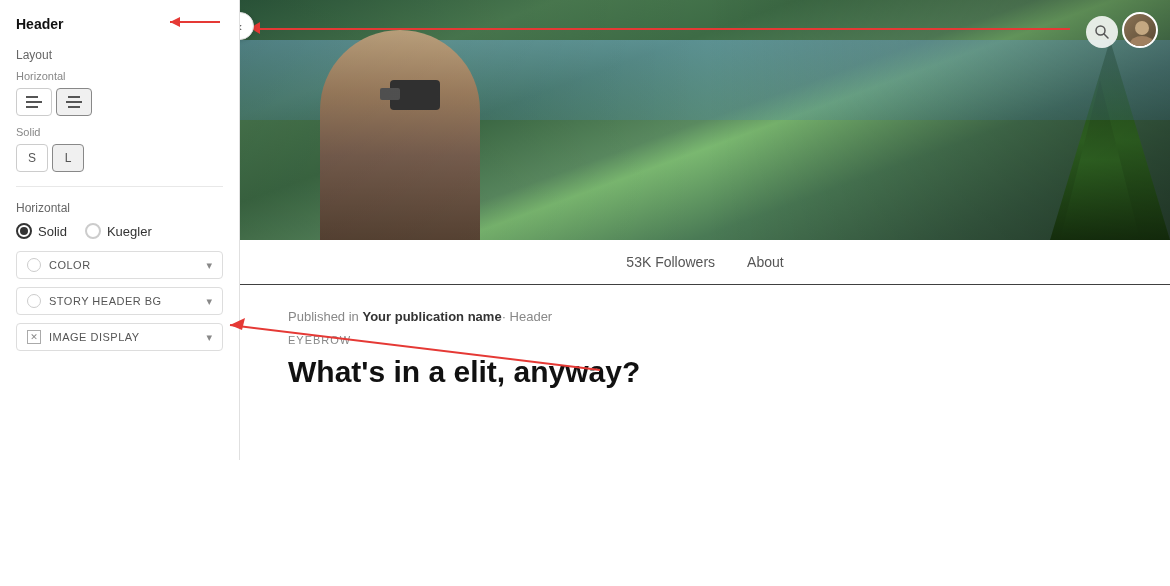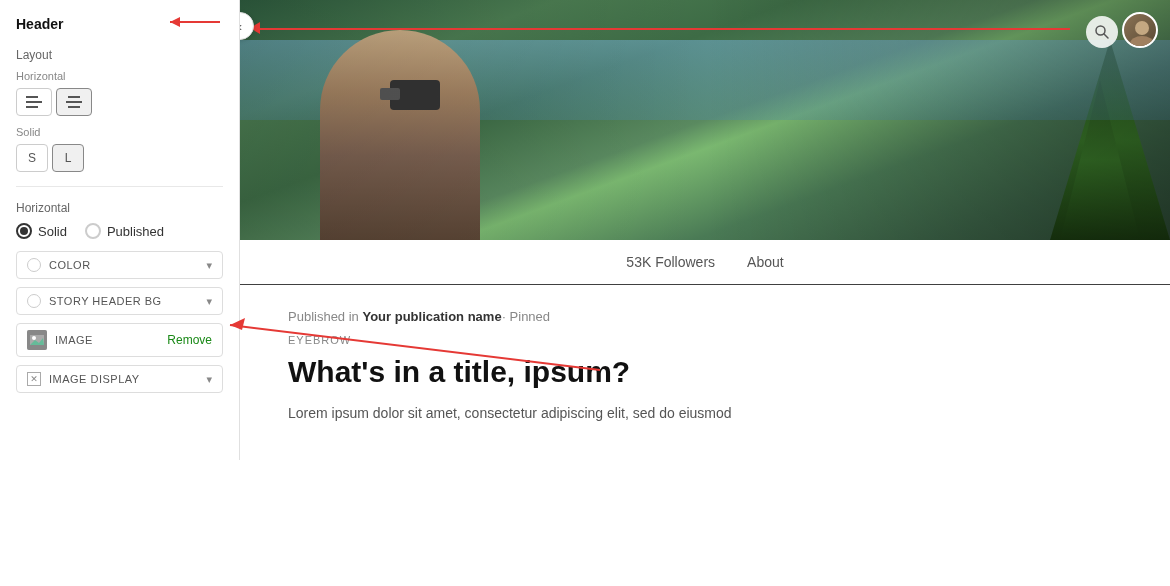--- a/index.html
+++ b/index.html
@@ -366,48 +366,36 @@
 
     <div class="background-section">
       <div class="section-label">Horizontal</div>
       <div class="radio-row">
         <label class="radio-label">
           <div class="radio-circle checked"></div>
           <span>Solid</span>
         </label>
         <label class="radio-label">
           <div class="radio-circle"></div>
-          <span>Published</span>
+          <span>Kuegler</span>
         </label>
       </div>
 
       <div class="dropdown-row">
         <div class="color-dot"></div>
         <span class="row-label">COLOR</span>
         <span class="chevron">▾</span>
       </div>
 
       <div class="dropdown-row">
         <div class="color-dot"></div>
         <span class="row-label">STORY HEADER BG</span>
         <span class="chevron">▾</span>
       </div>
 
-      <div class="dropdown-row">
-        <div class="thumbnail">
-          <svg width="20" height="20" viewBox="0 0 20 20">
-              <rect width="20" height="20" fill="#888"></rect>
-              <rect x="3" y="5" width="14" height="10" fill="#aaa"></rect>
-              <circle cx="7" cy="8" r="2" fill="#fff"></circle>
-              <polygon points="3,15 8,10 12,13 16,8 17,15" fill="#6b9"></polygon>
-            </svg>
-        </div>
-        <span class="row-label">IMAGE</span>
-        <span class="remove-link">Remove</span>
-      </div>
 
       <div class="dropdown-row">
         <div class="x-icon">✕</div>
         <span class="row-label">IMAGE DISPLAY</span>
         <span class="chevron">▾</span>
       </div>
     </div>
   </div>
 
   <div class="right-content" style="position:relative;">
@@ -449,25 +437,24 @@
       <div class="collapse-btn">‹</div>
     </div>
 
     <div class="nav-bar">
       <span class="nav-item">53K Followers</span>
       <span class="nav-item">About</span>
     </div>
 
     <div class="main-area">
       <div class="published-line">
-        <span>Published in </span><strong>Your publication name</strong><span>· Pinned</span>
+        <span>Published in </span><strong>Your publication name</strong><span>· Header</span>
       </div>
       <div class="eyebrow">EYEBROW</div>
-      <div class="article-title">What's in a title, ipsum?</div>
-      <div class="article-body">Lorem ipsum dolor sit amet, consectetur adipiscing elit, sed do eiusmod</div>
+      <div class="article-title">What's in a elit, anyway?</div>
     </div>
   </div>
 
   <svg class="arrows-overlay" viewBox="0 0 1170 586">
 
     <line x1="220" y1="22" x2="170" y2="22" stroke="#e53935" stroke-width="2"></line>
     <polygon points="170,22 180,17 180,27" fill="#e53935"></polygon>
 
     <line x1="600" y1="370" x2="230" y2="325" stroke="#e53935" stroke-width="2"></line>
     <polygon points="230,325 245,318 242,330" fill="#e53935"></polygon>

